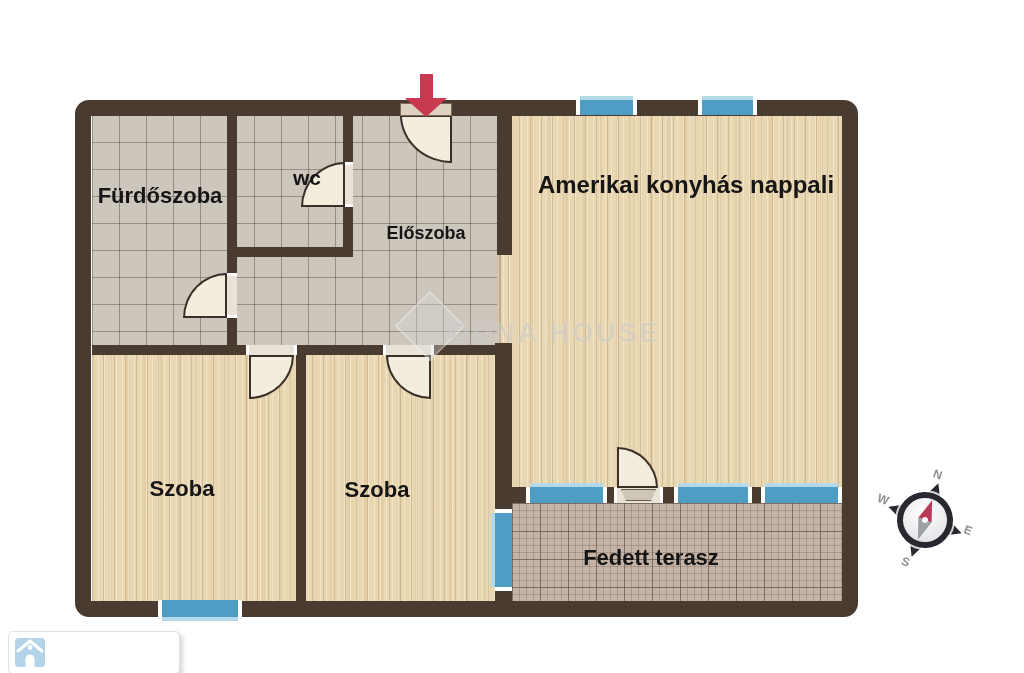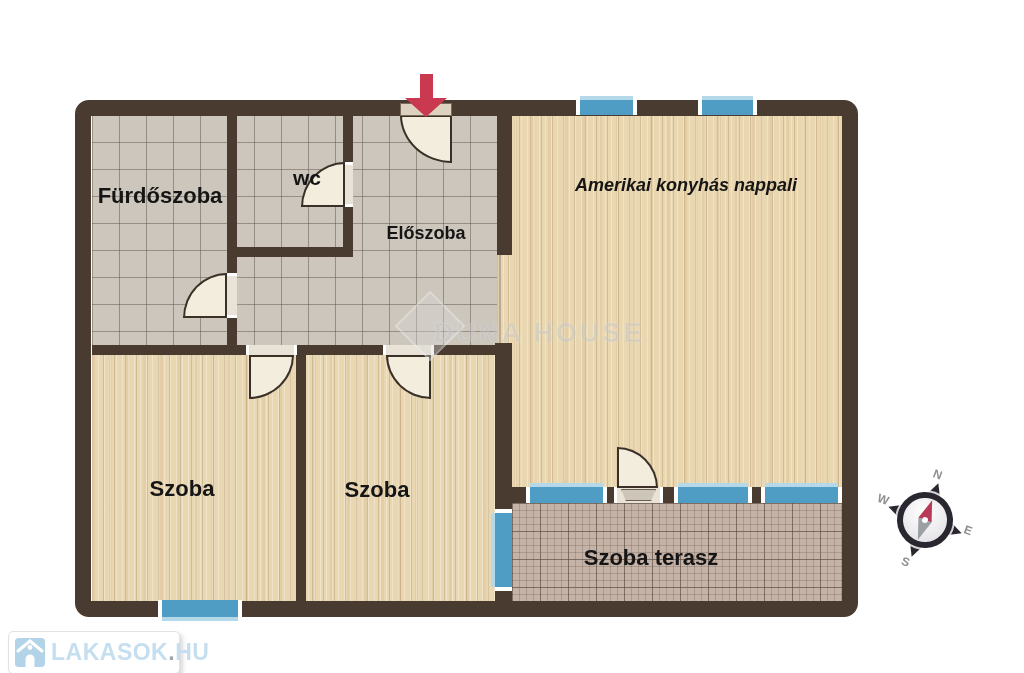--- a/index.html
+++ b/index.html
@@ -87,21 +87,21 @@
 
 <div class="stage">
 
   <div class="abs floor-tile" style="left:92px;top:115px;width:418px;height:240px;"></div>
   <div class="abs floor-wood" style="left:497px;top:115px;width:345px;height:372px;"></div>
   <div class="abs floor-wood" style="left:92px;top:355px;width:405px;height:246px;"></div>
   <div class="abs floor-terr" style="left:512px;top:503px;width:330px;height:98px;"></div>
   <div class="abs thinline" style="left:499px;top:255px;width:2px;height:88px;"></div>
 
   <div class="abs wm wm-diamond" style="left:405px;top:301px;"></div>
-  <div class="abs wm wm-text" style="left:434px;top:318px;">DUNA HOUSE</div>
+  <div class="abs wm wm-text" style="left:450px;top:318px;">DUNA HOUSE</div>
 
   <div class="abs frame" style="left:75px;top:100px;width:751px;height:485px;"></div>
 
   <div class="abs wall" style="left:227px;top:115px;width:10px;height:142px;"></div>
   <div class="abs wall" style="left:227px;top:247px;width:126px;height:10px;"></div>
   <div class="abs wall" style="left:343px;top:115px;width:10px;height:47px;"></div>
   <div class="abs wall" style="left:343px;top:207px;width:10px;height:50px;"></div>
   <div class="abs wall" style="left:227px;top:257px;width:10px;height:16px;"></div>
   <div class="abs wall" style="left:227px;top:318px;width:10px;height:27px;"></div>
   <div class="abs wall" style="left:92px;top:345px;width:157px;height:10px;"></div>
@@ -144,24 +144,24 @@
   <div class="abs fan" style="left:249px;top:355px;width:45px;height:44px;border-radius:0 0 100% 0;"></div>
   <div class="abs thresh" style="left:383px;top:345px;width:51px;height:10px;"></div>
   <div class="abs fan" style="left:386px;top:355px;width:45px;height:44px;border-radius:0 0 0 100%;"></div>
   <div class="abs thresh" style="left:614px;top:487px;width:49px;height:16px;"></div>
   <div class="abs leafgray" style="left:621px;top:489px;width:35px;height:12px;"></div>
   <div class="abs fan" style="left:617px;top:447px;width:41px;height:41px;border-radius:0 100% 0 0;"></div>
 
   <div class="label" style="left:160px;top:196px;font-size:22px;">Fürdőszoba</div>
   <div class="label" style="left:286px;top:178px;font-size:21px;margin-left:21px;">wc</div>
   <div class="label" style="left:426px;top:233px;font-size:18px;">Előszoba</div>
-  <div class="label" style="left:686px;top:185px;font-size:18px;font-style:italic;">Amerikai konyhás nappali</div>
+  <div class="label" style="left:686px;top:185px;font-size:24px;">Amerikai konyhás nappali</div>
   <div class="label" style="left:182px;top:489px;font-size:22px;">Szoba</div>
   <div class="label" style="left:377px;top:490px;font-size:22px;">Szoba</div>
-  <div class="label" style="left:651px;top:558px;font-size:22px;">Szoba terasz</div>
+  <div class="label" style="left:651px;top:558px;font-size:22px;">Fedett terasz</div>
 
   <div class="abs compass" style="left:880px;top:475px;">
     <div class="spike spike-n"></div>
     <div class="spike spike-s"></div>
     <div class="spike spike-w"></div>
     <div class="spike spike-e"></div>
     <div class="c-ring"></div>
     <div class="c-inner"></div>
     <div class="needle-n"></div>
     <div class="needle-s"></div>
@@ -172,16 +172,15 @@
     <div class="c-letter" style="left:-7px;top:33px;">W</div>
   </div>
 
   <div class="abs logo">
     <svg class="logo-house" viewBox="0 0 30 29" xmlns="http://www.w3.org/2000/svg">
       <rect x="0" y="0" width="30" height="29" rx="3" fill="#b3d3e8"></rect>
       <polyline points="3,13 15,3 27,13" fill="none" stroke="#ffffff" stroke-width="3" stroke-linecap="round"></polyline>
       <circle cx="15" cy="9.5" r="2.4" fill="#ffffff"></circle>
       <path d="M10.5 29 v-8 a4.5 4.5 0 0 1 9 0 v8 z" fill="#ffffff"></path>
     </svg>
-    <div class="logo-text"><span class="logo-blue">LAKASOK</span><span class="logo-dot">.</span><span class="logo-blue">HU</span></div>
   </div>
 
 </div>
 
 </body></html>

